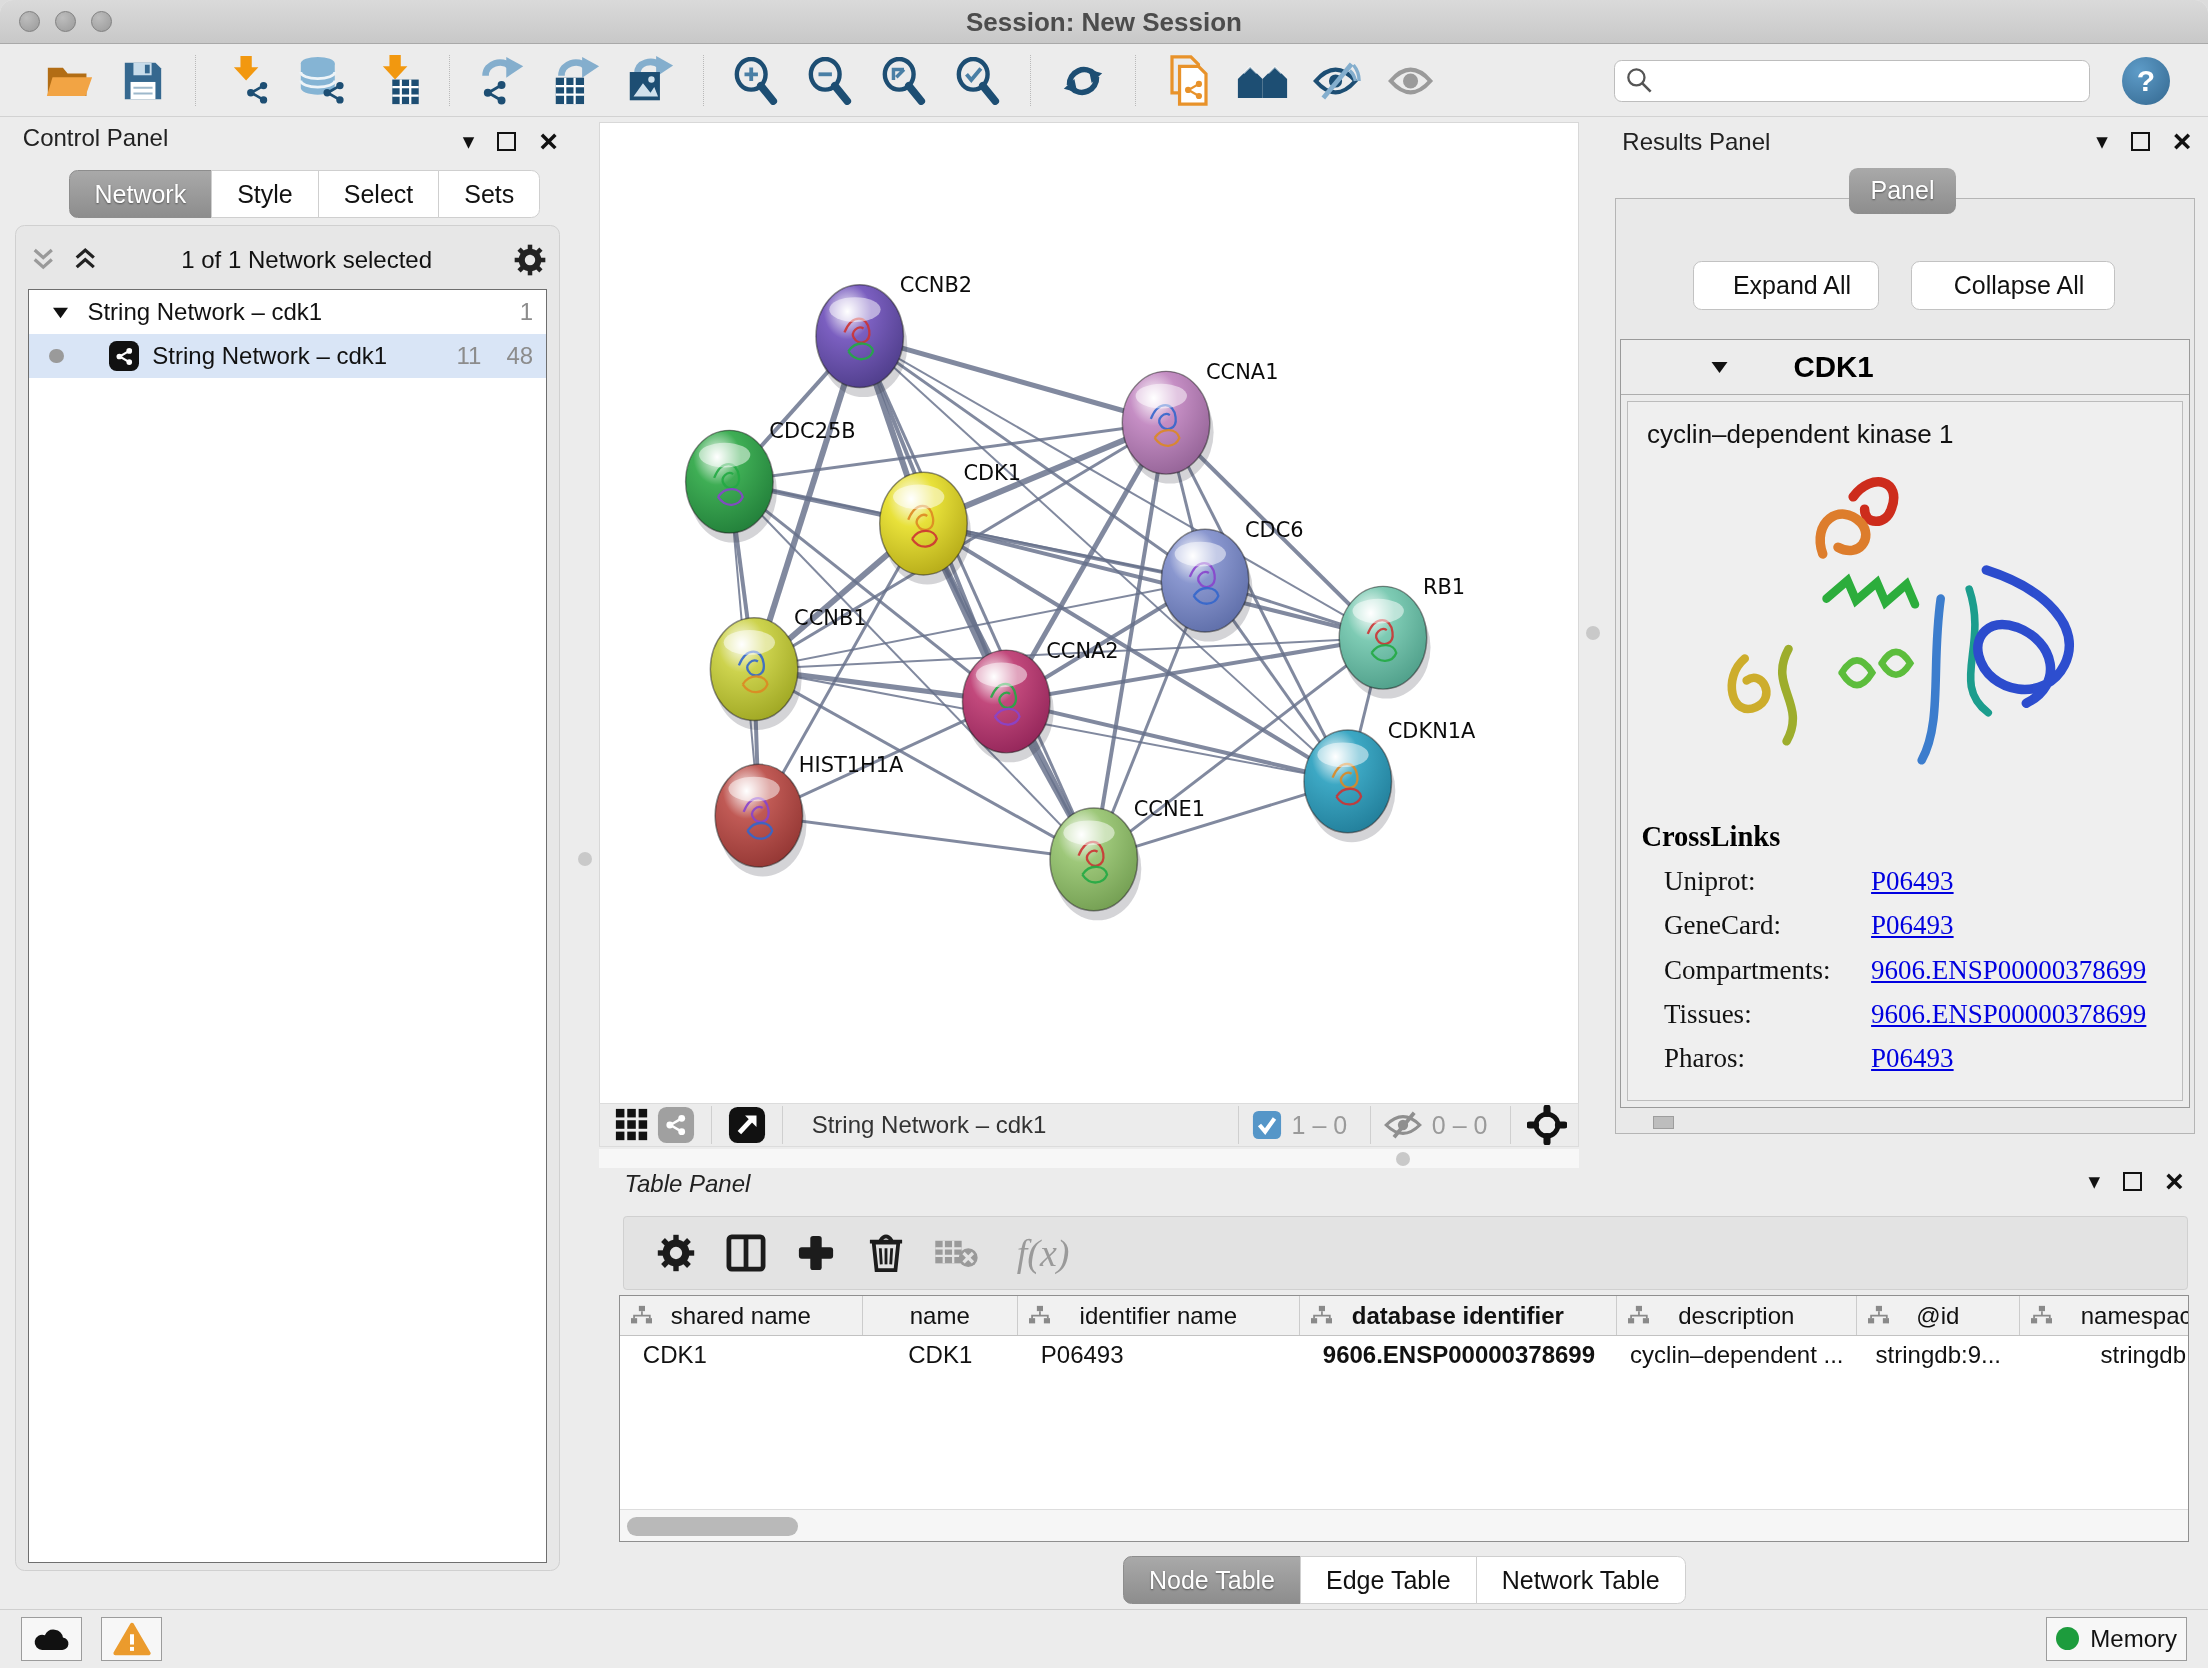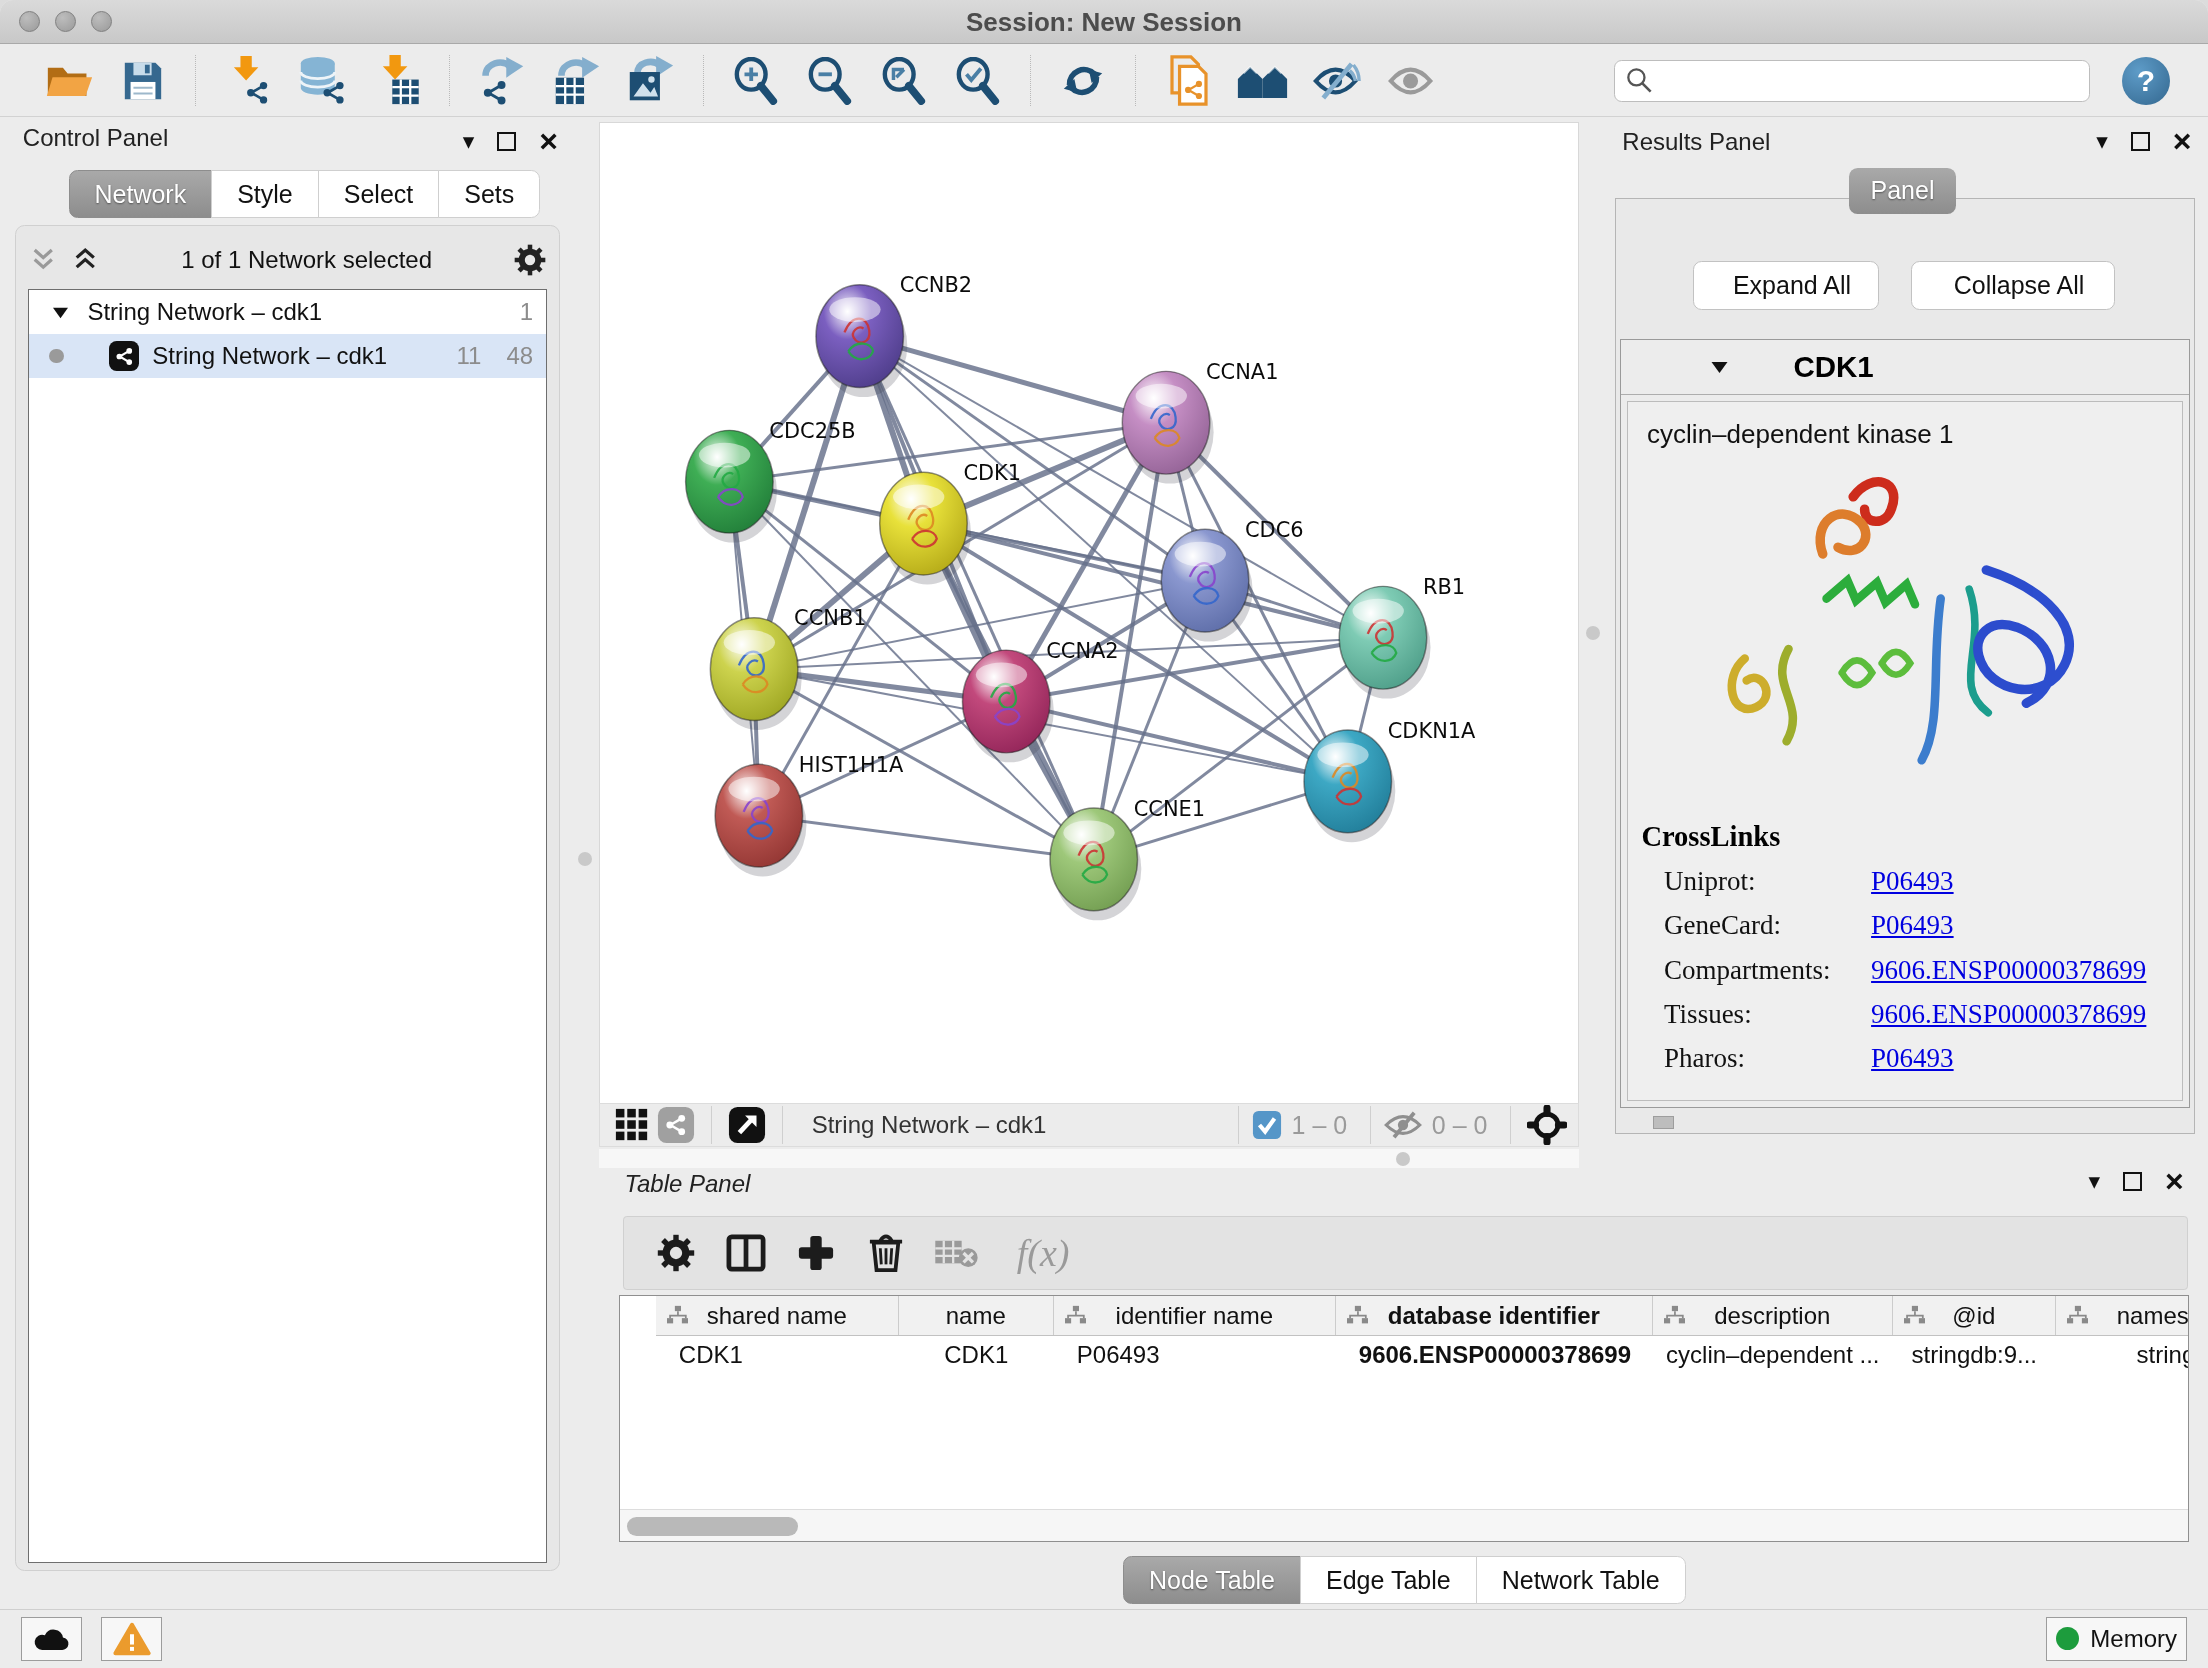--- a/index.html
+++ b/index.html
@@ -94,21 +94,21 @@
   .rp-nub { position:absolute; left:44px; bottom:30px; width:21px; height:13.3px; background:#bdbdbd; border:1px solid #9d9d9d; }
 
   
   .table-panel { position:absolute; left:615px; top:1168px; width:1582px; height:434px; }
   .tp-toolbar { position:absolute; left:7.6px; top:48px; right:9.5px; height:74px; background:#e3e3e3;
     border:1px solid #d0d0d0; border-radius:3.8px; display:flex; align-items:center; padding-left:17px; }
   .tp-btn { background:transparent; border:none; width:55px; height:55px; display:flex; align-items:center;
     justify-content:center; margin:0 7.6px; cursor:pointer; }
   .fx { font-family:"Liberation Serif",serif; font-style:italic; font-size:38px; color:#9a9a9a; }
   .tp-table { position:absolute; left:3.8px; right:7.6px; top:127px; height:247px; border:1.9px solid #8f8f8f;
-    background:#fff; overflow:hidden;padding-left:36px; }
+    background:#fff; overflow:hidden; }
   .thead { display:flex; height:40px; background:#f1f1f1; border-bottom:1px solid #c2c2c2; }
   .th { position:relative; display:flex; align-items:center; justify-content:center; font-size:24px; color:#111;
     border-right:1px solid #cccccc; overflow:hidden; white-space:nowrap; flex:none; }
   .th svg { position:absolute; left:9.5px; }
   .trow { display:flex; height:38px; }
   .td { display:flex; align-items:center; font-size:24px; color:#111; padding-left:23px; overflow:hidden;
     white-space:nowrap; flex:none; }
   .td.center { justify-content:center; padding-left:0; }
   .c0{width:243px;} .c1{width:155px;} .c2{width:282px;} .c3{width:317px;font-weight:bold;} .c4{width:240px;} .c5{width:163px;} .c6{width:247px;}
   .tp-scroll { position:absolute; left:0; right:0; bottom:0; height:32px; background:#f6f6f6; border-top:1px solid #ddd; }

